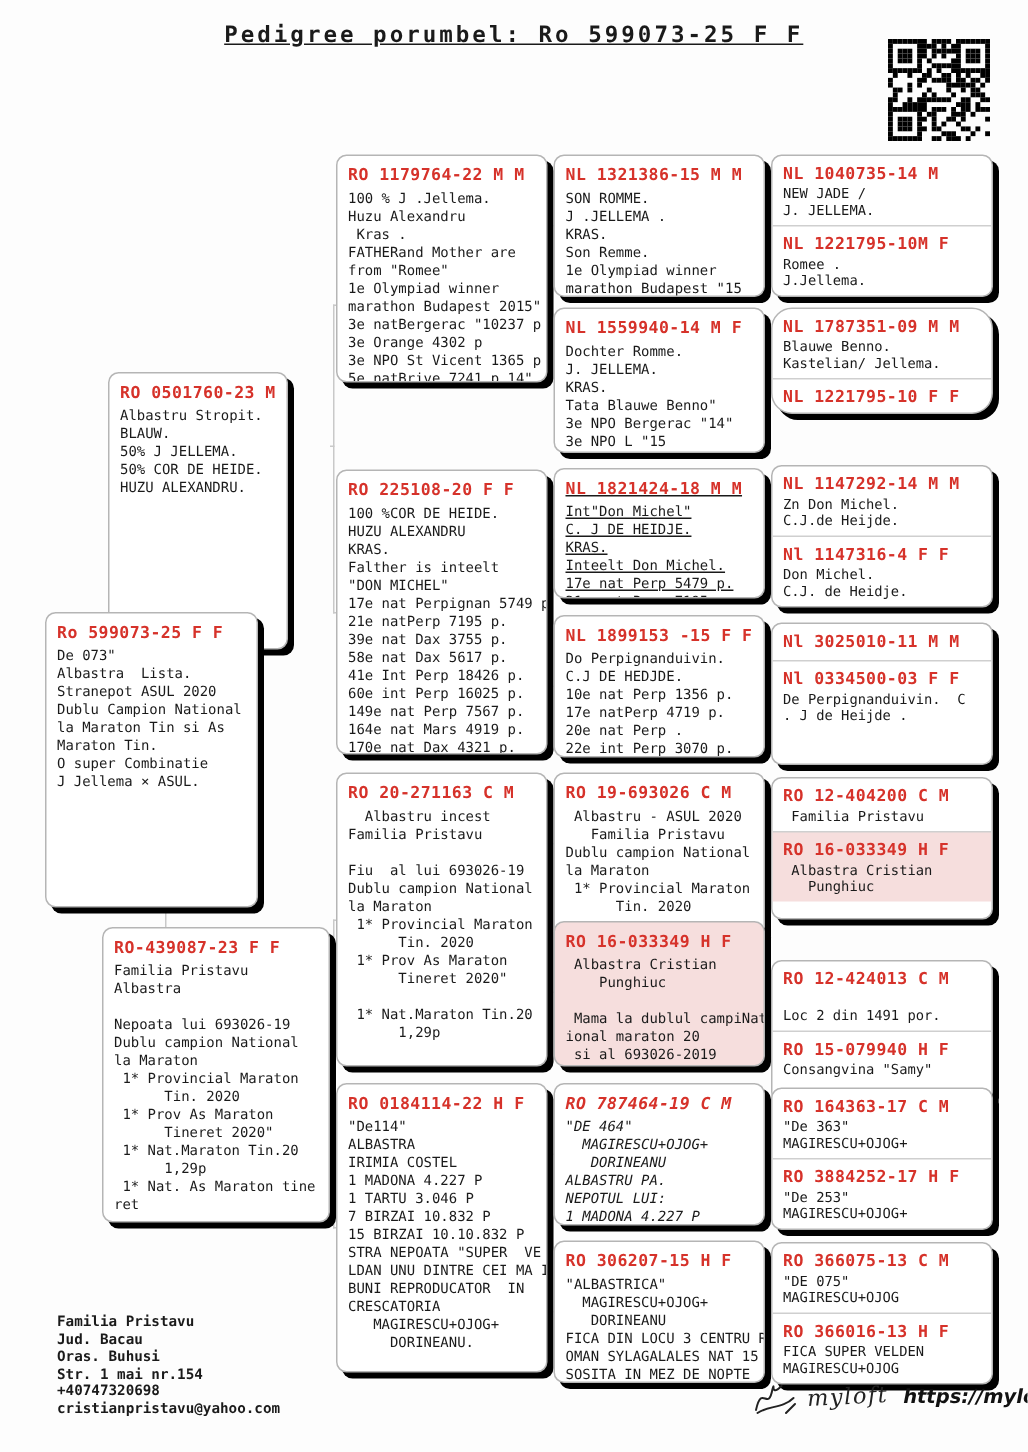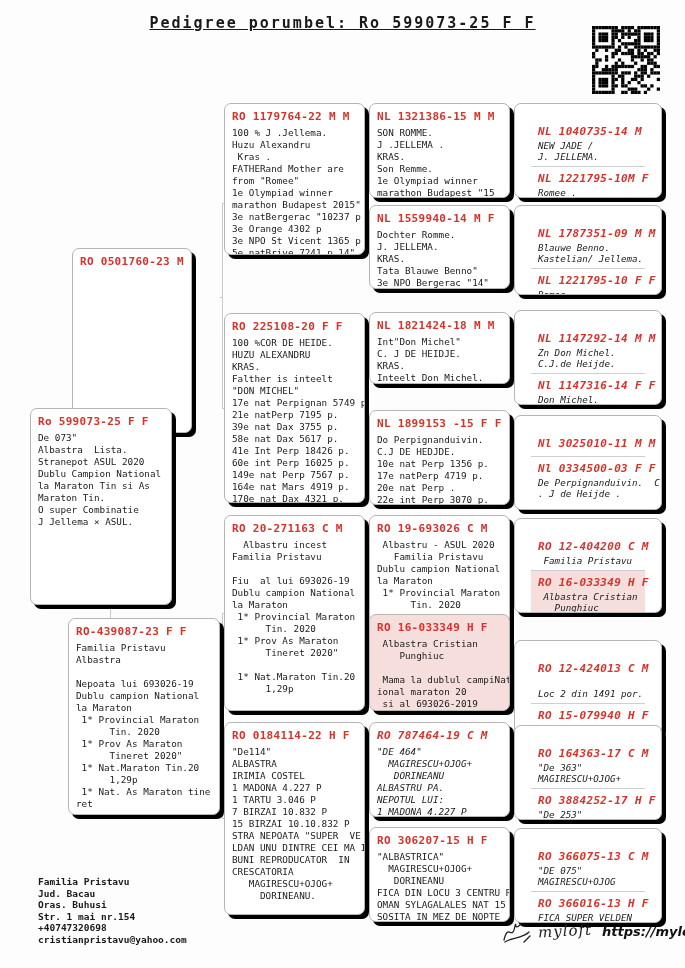--- a/index.html
+++ b/index.html
@@ -21,21 +21,21 @@
   .card{
     position:absolute;background:#fff;border:1px solid var(--card-border);
     border-radius:7px;box-shadow:4px 4px 0 0 #000;
     padding:6px 7px;overflow:hidden;box-sizing:border-box;
   }
   .ring{
     color:var(--accent);font-weight:bold;font-size:11px;letter-spacing:.3px;
     margin-bottom:4px;white-space:pre;
   }
   .body{font-size:9.3px;line-height:12px;white-space:pre;}
-  .dual{padding:16px;font-style:italic;}
+  .dual{padding:0;}
   .sub{padding:5px 7px 4px 7px;}
   .sub + .sub{border-top:1px solid #cfcfcf;}
   .sub .ring{margin-bottom:2px;}
   .sub .body{line-height:11px;font-size:9.2px;}
   .pink{background:var(--pink);}
   .conn{position:absolute;background:var(--connector);}
   .owner{
     position:absolute;left:38px;top:876px;font-size:9.5px;font-weight:bold;
     line-height:11.5px;white-space:pre;
   }
@@ -354,20 +354,25 @@
     <div class="conn" style="left: 512px; top: 749px; width: 2px; height: 1px;"></div>
     <div class="conn" style="left: 512px; top: 796px; width: 2px; height: 1px;"></div>
     <div class="conn" style="left: 510px; top: 874px; width: 3px; height: 1px;"></div>
     <div class="conn" style="left: 512px; top: 852px; width: 1px; height: 48px;"></div>
     <div class="conn" style="left: 512px; top: 852px; width: 2px; height: 1px;"></div>
     <div class="conn" style="left: 512px; top: 899px; width: 2px; height: 1px;"></div>
   </div>
 
 <div class="card" style="left:72px;top:205px;width:120px;height:185px;margin-top:43px;">
   <div class="ring">RO 0501760-23 M M</div>
+  <div class="body">Albastru Stropit.
+BLAUW.
+50% J JELLEMA.
+50% COR DE HEIDE.
+HUZU ALEXANDRU.</div>
 </div>
 
 <div class="card" style="left:30px;top:408px;width:142px;height:197px;">
   <div class="ring">Ro 599073-25 F F</div>
   <div class="body">De 073"
 Albastra  Lista.
 Stranepot ASUL 2020
 Dublu Campion National
 la Maraton Tin si As
 Maraton Tin.
@@ -460,30 +465,30 @@
 
 <div class="card" style="left:369px;top:103px;width:141px;height:95px;">
   <div class="ring">NL 1321386-15 M M</div>
   <div class="body">SON ROMME.
 J .JELLEMA .
 KRAS.
 Son Remme.
 1e Olympiad winner
 marathon Budapest "15</div>
 </div>
-<div class="card" style="left:369px;top:205px;width:141px;height:84px;">
+<div class="card" style="left:369px;top:205px;width:141px;height:97px;">
   <div class="ring">NL 1559940-14 M F</div>
   <div class="body">Dochter Romme.
 J. JELLEMA.
 KRAS.
 Tata Blauwe Benno"
 3e NPO Bergerac "14"
 3e NPO L "15</div>
 </div>
-<div class="card" style="left:369px;top:312px;width:141px;height:72px;">
+<div class="card" style="left:369px;top:312px;width:141px;height:87px;text-decoration:underline;">
   <div class="ring">NL 1821424-18 M M</div>
   <div class="body">Int"Don Michel"
 C. J DE HEIDJE.
 KRAS.
 Inteelt Don Michel.
 17e nat Perp 5479 p.
 21e nat Perp 7195 p.</div>
 </div>
 <div class="card" style="left:369px;top:410px;width:141px;height:95px;">
   <div class="ring">NL 1899153 -15 F F</div>
@@ -536,40 +541,40 @@
     <div class="ring">NL 1040735-14 M</div>
     <div class="body">NEW JADE /
 J. JELLEMA.</div>
   </div>
   <div class="sub">
     <div class="ring">NL 1221795-10M F</div>
     <div class="body">Romee .
 J.Jellema.</div>
   </div>
 </div>
-<div class="card dual" style="left:514px;top:205px;width:148px;height:90px;">
+<div class="card dual" style="left:514px;top:205px;width:148px;height:71px;border-radius:14px;">
   <div class="sub">
     <div class="ring">NL 1787351-09 M M</div>
     <div class="body">Blauwe Benno.
 Kastelian/ Jellema.</div>
   </div>
   <div class="sub">
     <div class="ring">NL 1221795-10 F F</div>
     <div class="body">Romee.
 J.Jelema.</div>
   </div>
 </div>
 <div class="card dual" style="left:514px;top:310px;width:148px;height:95px;">
   <div class="sub">
     <div class="ring">NL 1147292-14 M M</div>
     <div class="body">Zn Don Michel.
 C.J.de Heijde.</div>
   </div>
   <div class="sub">
-    <div class="ring">Nl 1147316-14 F F</div>
+    <div class="ring">Nl 1147316-4 F F</div>
     <div class="body">Don Michel.
 C.J. de Heidje.</div>
   </div>
 </div>
 <div class="card dual" style="left:514px;top:415px;width:148px;height:95px;">
   <div class="sub">
     <div class="ring">Nl 3025010-11 M M</div>
   </div>
   <div class="sub">
     <div class="ring">Nl 0334500-03 F F</div>

